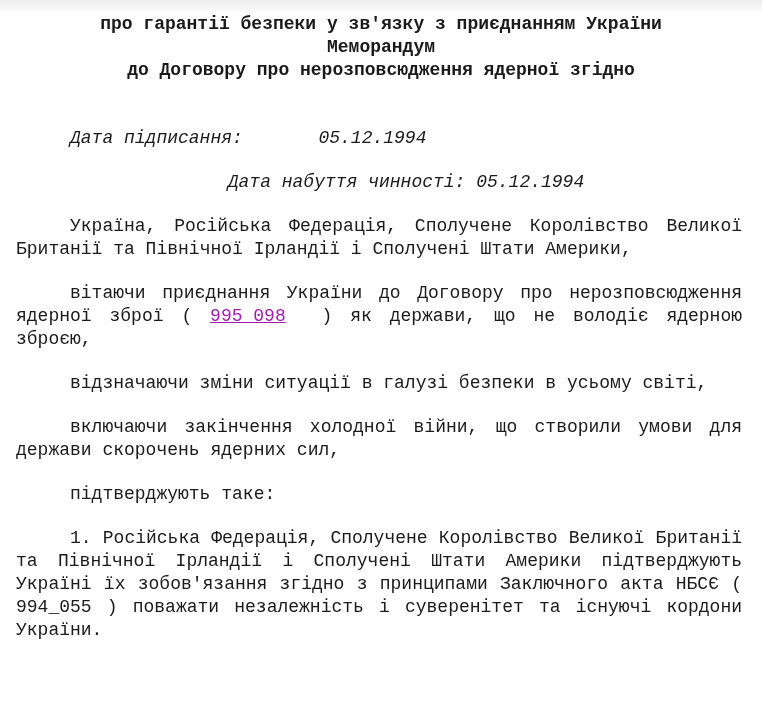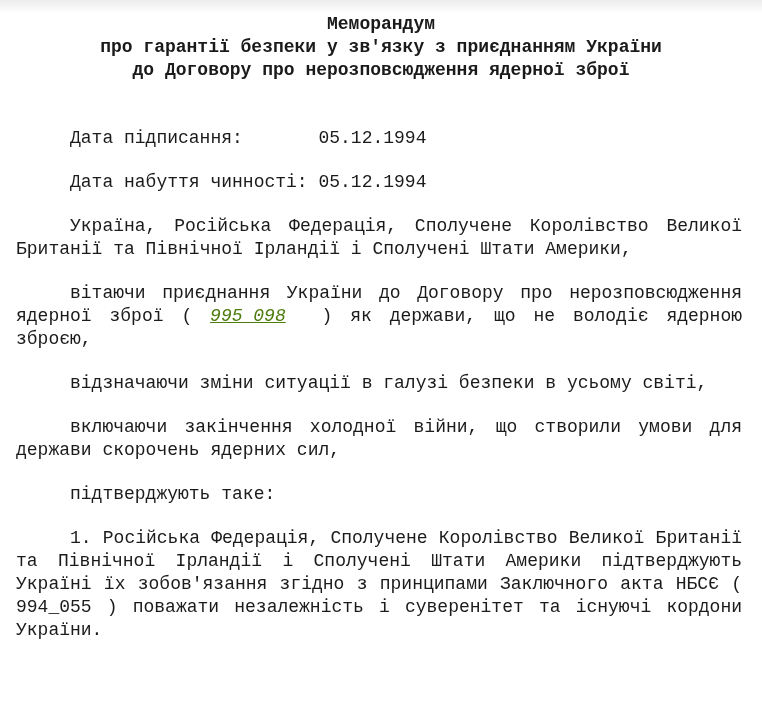--- a/index.html
+++ b/index.html
@@ -19,41 +19,41 @@
     position: absolute; left: 16px; top: 13px; width: 726px;
     line-height: 23px;
   }
   .title {
     text-align: center; font-weight: bold; margin: 0;
     width: 762px; margin-left: -16px;
     color: #1a1a1a;
   }
   .title div { white-space: pre; }
   .meta { margin-top: 45px; }
-  .meta-row { white-space: pre; padding-left: 54px; }
-  .meta-row + .meta-row { margin-top: 21px; }
+  .meta-row { white-space: pre; padding-left: 54px; font-style: italic; }
+  .meta-row + .meta-row { margin-top: 21px; text-align: center; }
   .para {
     margin: 0; margin-top: 21px;
     text-align: justify; text-align-last: left;
     text-indent: 54px;
     word-spacing: 0;
   }
   .first-para { }
-  a.doc-link { color: #4d7c0f; text-decoration: underline; font-style: italic; }
+  a.doc-link { color: #a21caf; text-decoration: underline; }
 </style>
 </head>
 <body>
 
 <div class="top-shade"></div>
 
 <div class="doc">
   <div class="title">
+    <div>про гарантії безпеки у зв'язку з приєднанням України</div>
     <div>Меморандум</div>
-    <div>про гарантії безпеки у зв'язку з приєднанням України</div>
-    <div>до Договору про нерозповсюдження ядерної зброї</div>
+    <div>до Договору про нерозповсюдження ядерної згідно</div>
   </div>
 
   <div class="meta">
     <div class="meta-row"><span>Дата підписання:</span>       <span>05.12.1994</span></div>
     <div class="meta-row"><span>Дата набуття чинності:</span> <span>05.12.1994</span></div>
   </div>
 
   <p class="para first-para">Україна, Російська Федерація, Сполучене Королівство Великої Британії та Північної Ірландії і Сполучені Штати Америки,</p>
 
   <p class="para"><span>вітаючи приєднання України до Договору про нерозповсюдження ядерної зброї (</span> <a href="#" class="doc-link">995_098</a>&nbsp; <span>) як держави, що не володіє ядерною зброєю,</span></p>

